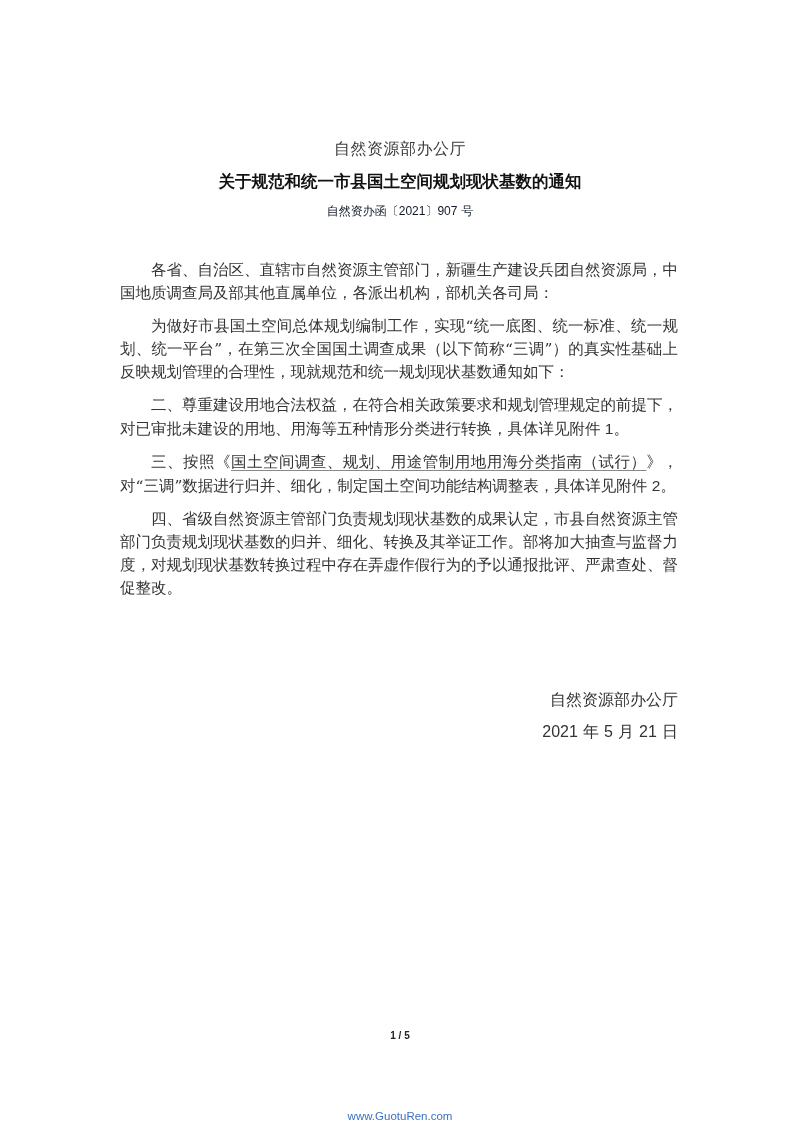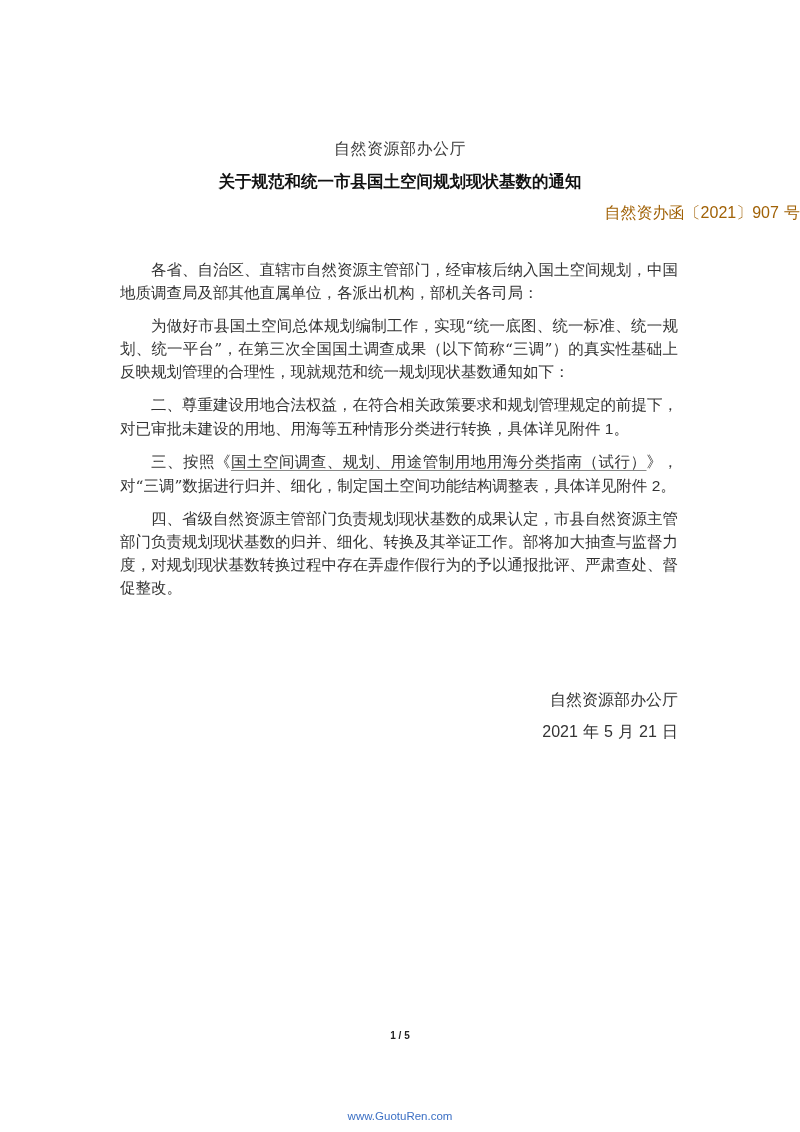--- a/index.html
+++ b/index.html
@@ -5,21 +5,21 @@
   html, body { margin: 0; padding: 0; background: #ffffff; }
   body {
     width: 800px; height: 1132px; position: relative; overflow: hidden;
     font-family: "DejaVu Serif", "Liberation Serif", serif;
     color: #2a2a2a;
   }
   .page { position: absolute; left: 0; top: 0; width: 800px; height: 793px; }
   .center { position: absolute; left: 0; width: 800px; text-align: center; white-space: nowrap; }
   .issuer { top: 139px; font-size: 16px; color: #3a3a3a; letter-spacing: 0.5px; }
   .title { top: 171px; font-size: 16.5px; font-weight: bold; color: #111; font-family: Liberation Serif, serif; }
-  .docno { top: 203px; font-size: 16px; color: #a16207; text-align: right; }
+  .docno { top: 203px; font-size: 12px; color: #0f172a; }
   .docno .num { font-family: "Liberation Sans", "DejaVu Sans", sans-serif; }
 
   .body { position: absolute; left: 120px; top: 259px; width: 558px; }
   .para {
     font-size: 15.5px; line-height: 23px; margin: 0 0 10px 0;
     text-indent: 2em; text-align: justify; text-align-last: left;
     color: #333;
     word-break: break-all;
   }
   .para .latin { font-family: "Liberation Sans", "DejaVu Sans", sans-serif; }
@@ -36,21 +36,21 @@
 </head>
 <body>
 
 <div class="page">
 
   <div class="center issuer">自然资源部办公厅</div>
   <div class="center title">关于规范和统一市县国土空间规划现状基数的通知</div>
   <div class="center docno"><span>自然资办函〔</span><span class="num">2021</span><span>〕</span><span class="num">907</span><span> 号</span></div>
 
   <div class="body">
-    <p class="para">各省、自治区、直辖市自然资源主管部门，经审核后纳入国土空间规划，中国地质调查局及部其他直属单位，各派出机构，部机关各司局：</p>
+    <p class="para">各省、自治区、直辖市自然资源主管部门，新疆生产建设兵团自然资源局，中国地质调查局及部其他直属单位，各派出机构，部机关各司局：</p>
     <p class="para">为做好市县国土空间总体规划编制工作，实现“统一底图、统一标准、统一规划、统一平台”，在第三次全国国土调查成果（以下简称“三调”）的真实性基础上反映规划管理的合理性，现就规范和统一规划现状基数通知如下：</p>
     <p class="para"><span>二、尊重建设用地合法权益，在符合相关政策要求和规划管理规定的前提下，对已审批未建设的用地、用海等五种情形分类进行转换，具体详见附件</span><span class="latin"> 1</span><span>。</span></p>
     <p class="para"><span>三、按照《</span><span class="u">国土空间调查、规划、用途管制用地用海分类指南（试行）</span><span>》，对“三调”数据进行归并、细化，制定国土空间功能结构调整表，具体详见附件</span><span class="latin"> 2</span><span>。</span></p>
     <p class="para">四、省级自然资源主管部门负责规划现状基数的成果认定，市县自然资源主管部门负责规划现状基数的归并、细化、转换及其举证工作。部将加大抽查与监督力度，对规划现状基数转换过程中存在弄虚作假行为的予以通报批评、严肃查处、督促整改。</p>
   </div>
 
   <div class="sign sign-org">自然资源部办公厅</div>
   <div class="sign sign-date"><span>2021</span><span class="cn"> 年 </span><span>5</span><span class="cn"> 月 </span><span>21</span><span class="cn"> 日</span></div>
 
   <div class="center footer-page">1 / 5</div>

